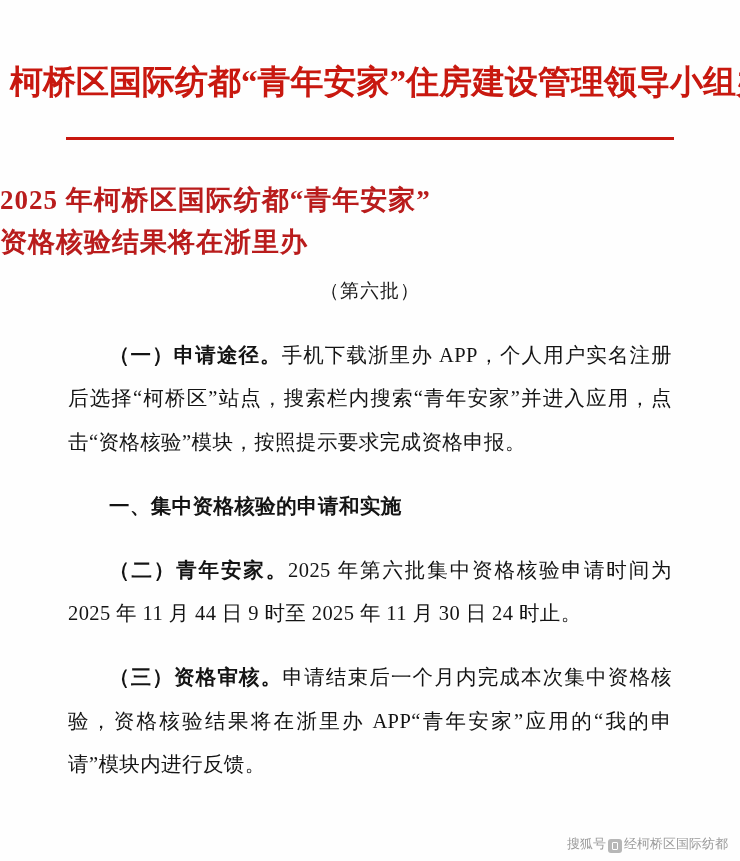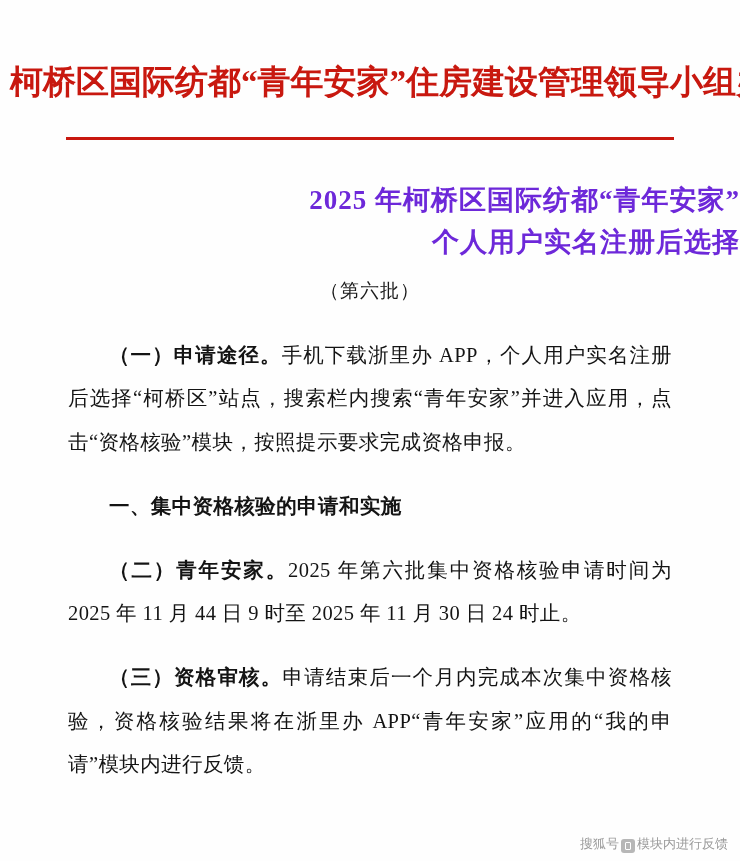--- a/index.html
+++ b/index.html
@@ -40,22 +40,22 @@
   .letterhead-rule {
     margin: 34px auto 0 auto;
     width: 608px;
     height: 3px;
     background: #c8180f;
   }
 
   
   .doc-title {
     margin-top: 40px;
-    text-align: right;
-    color: #6d28d9;
+    text-align: left;
+    color: #b91c1c;
     font-weight: bold;
     font-size: 27px;
     line-height: 1.55;
     letter-spacing: 1px;
   }
   .doc-title-line {
     display: block;
   }
   .doc-subtitle {
     margin-top: 14px;
@@ -133,37 +133,37 @@
 
 <div class="page">
 
   <div class="letterhead">
     <div class="letterhead-title">柯桥区国际纺都“青年安家”住房建设管理领导小组办公室</div>
     <div class="letterhead-rule"></div>
   </div>
 
   <div class="doc-title">
     <span class="doc-title-line">2025 年柯桥区国际纺都“青年安家”</span>
-    <span class="doc-title-line">个人用户实名注册后选择</span>
+    <span class="doc-title-line">资格核验结果将在浙里办</span>
   </div>
 
   <div class="doc-subtitle">（第六批）</div>
 
   <div class="body-wrap">
 
 
     <p class="para indent"><b>（一）申请途径。</b><span>手机下载浙里办 APP，个人用户实名注册后选择“柯桥区”站点，搜索栏内搜索“青年安家”并进入应用，点击“资格核验”模块，按照提示要求完成资格申报。</span></p>
 
     <p class="para heading">一、集中资格核验的申请和实施</p>
 
     <p class="para indent"><b>（二）青年安家。</b><span>2025 年第六批集中资格核验申请时间为 2025 年 11 月 44 日 9 时至 2025 年 11 月 30 日 24 时止。</span></p>
 
     <p class="para indent"><b>（三）资格审核。</b><span>申请结束后一个月内完成本次集中资格核验，资格核验结果将在浙里办 APP“青年安家”应用的“我的申请”模块内进行反馈。</span></p>
 
   </div>
 
   <div class="watermark">
     <span class="wm-left">搜狐号</span>
     <span class="wm-logo"></span>
-    <span class="wm-right">模块内进行反馈</span>
+    <span class="wm-right">经柯桥区国际纺都</span>
   </div>
 
 </div>
 
 </body></html>

